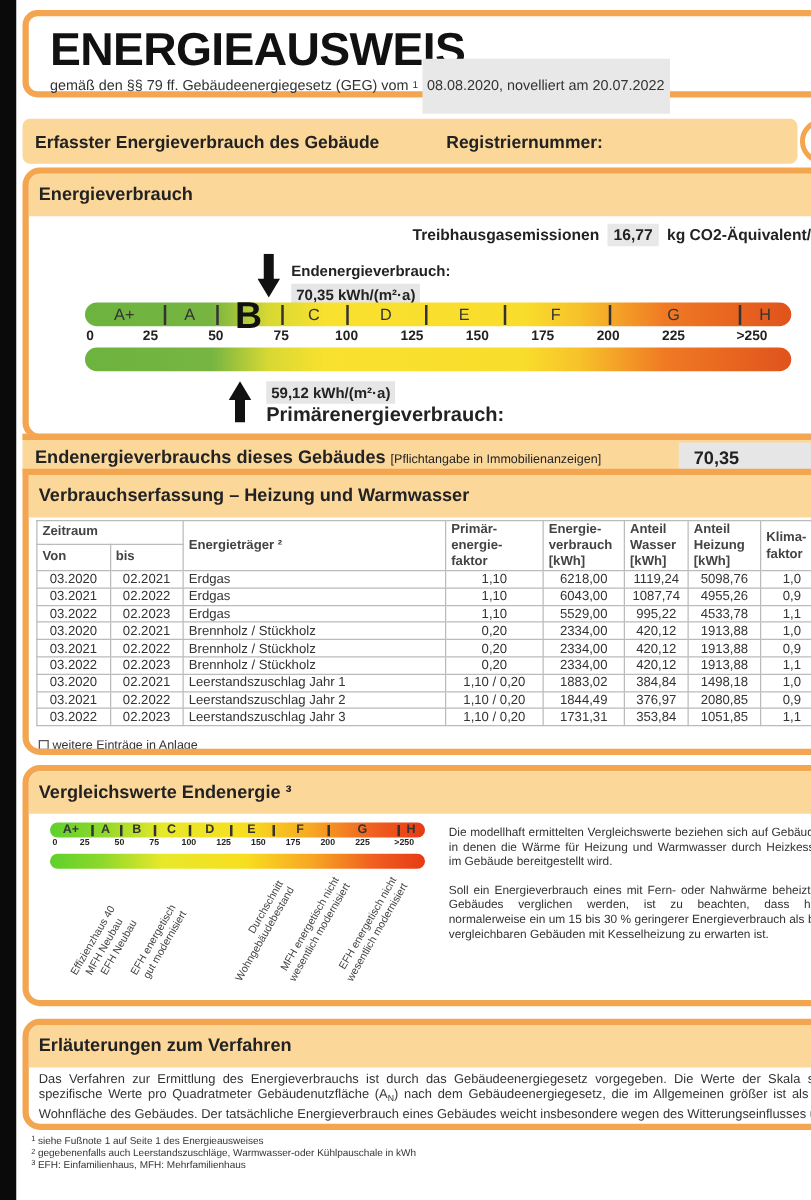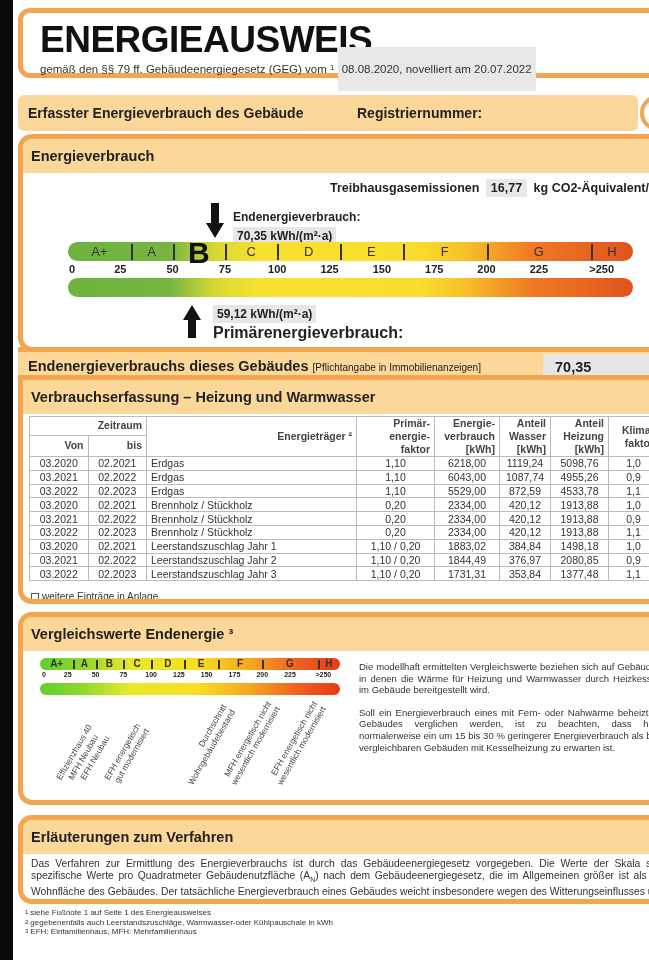--- a/index.html
+++ b/index.html
@@ -46,21 +46,21 @@
   
   .pflbar { position: absolute; left: 18px; top: 347px; width: 660px; height: 32px; background: #fcd79a; border-top: 5px solid #f3a54f; }
   .pflbar .t { position: absolute; left: 10px; top: 6px; font-size: 14.5px; font-weight: bold; color: #222; white-space: nowrap; }
   .pflbar .t small { font-size: 10px; font-weight: normal; }
   .pflbar .v { position: absolute; left: 525px; top: 2px; background: #e6e6e6; padding: 5px 12px; font-size: 14.5px; font-weight: bold; color: #222; }
 
   
   .s2 { top: 375px; height: 229px; border-top: 5px solid #f3a54f; border-radius: 0 0 14px 14px; }
   table.vt { position: absolute; left: 6px; top: 36px; border-collapse: collapse; font-size: 10.5px; color: #333; }
   table.vt th, table.vt td { border: 1px solid #bbb; padding: 0 4px; height: 13.8px; white-space: nowrap; }
-  table.vt th { font-weight: bold; color: #444; text-align: right; line-height: 13px; }
+  table.vt th { font-weight: bold; color: #444; text-align: left; line-height: 13px; }
   table.vt td { text-align: center; }
   table.vt td.left { text-align: left; }
   .more { position: absolute; left: 8px; top: 211px; font-size: 10px; color: #333; }
   .more .cb { display: inline-block; width: 8px; height: 8px; border: 1px solid #555; margin-right: 3px; vertical-align: -1px; }
 
   
   .s3 { top: 612px; height: 193px; }
   .comp-text { position: absolute; left: 336px; top: 44px; width: 300px; font-size: 9.5px; line-height: 11.6px; color: #333; text-align: justify; }
   .comp-text p { margin-bottom: 11px; }
   .rot-lbl { position: absolute; font-size: 8.5px; color: #444; transform-origin: left top; transform: rotate(-60deg); white-space: nowrap; line-height: 9.5px; }
@@ -192,21 +192,21 @@
           <td>1087,74</td>
           <td>4955,26</td>
           <td>0,9</td>
         </tr>
         <tr>
           <td>03.2022</td>
           <td>02.2023</td>
           <td class="left">Erdgas</td>
           <td>1,10</td>
           <td>5529,00</td>
-          <td>872,59</td>
+          <td>995,22</td>
           <td>4533,78</td>
           <td>1,1</td>
         </tr>
         <tr>
           <td>03.2020</td>
           <td>02.2021</td>
           <td class="left">Brennholz / Stückholz</td>
           <td>0,20</td>
           <td>2334,00</td>
           <td>420,12</td>
@@ -253,21 +253,21 @@
           <td>2080,85</td>
           <td>0,9</td>
         </tr>
         <tr>
           <td>03.2022</td>
           <td>02.2023</td>
           <td class="left">Leerstandszuschlag Jahr 3</td>
           <td>1,10 / 0,20</td>
           <td>1731,31</td>
           <td>353,84</td>
-          <td>1377,48</td>
+          <td>1051,85</td>
           <td>1,1</td>
         </tr>
       </tbody>
   </table>
   <div class="more">
     <span class="cb"></span><span>weitere Einträge in Anlage</span>
   </div>
 </div>
 
 <div class="section s3">

